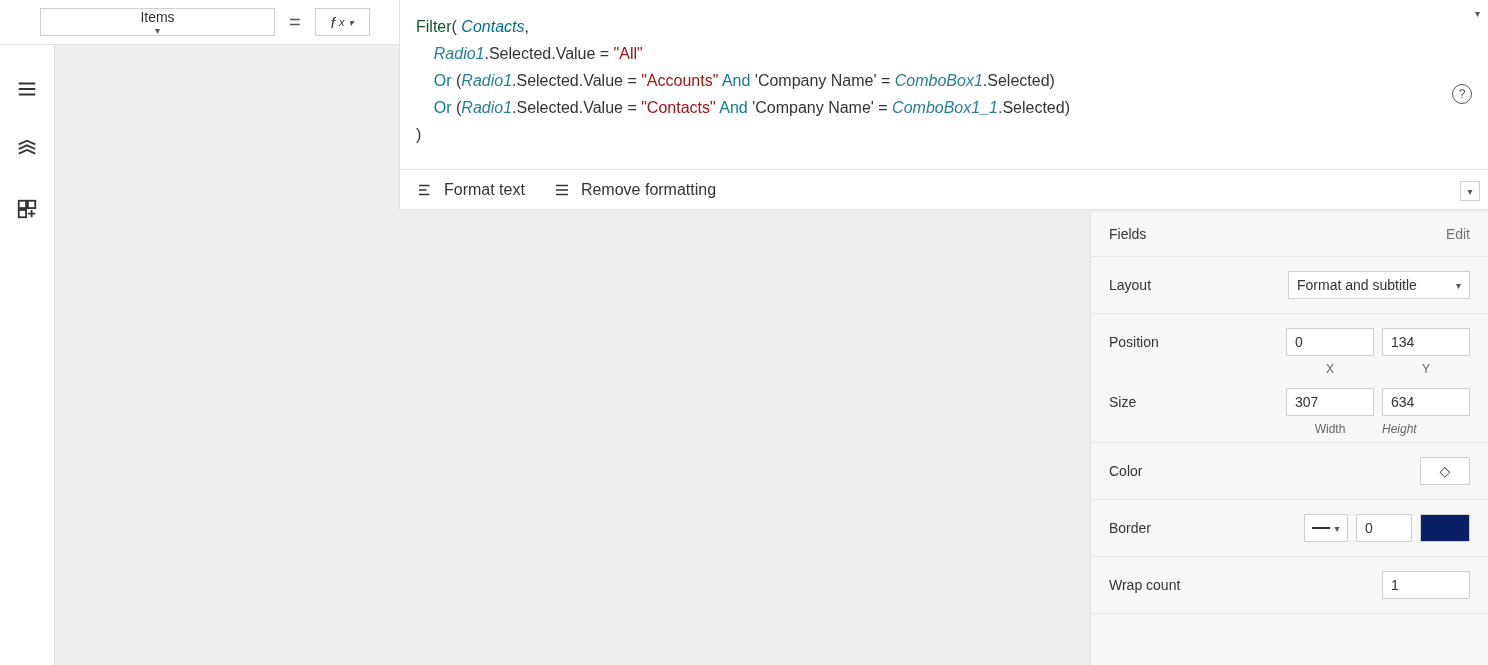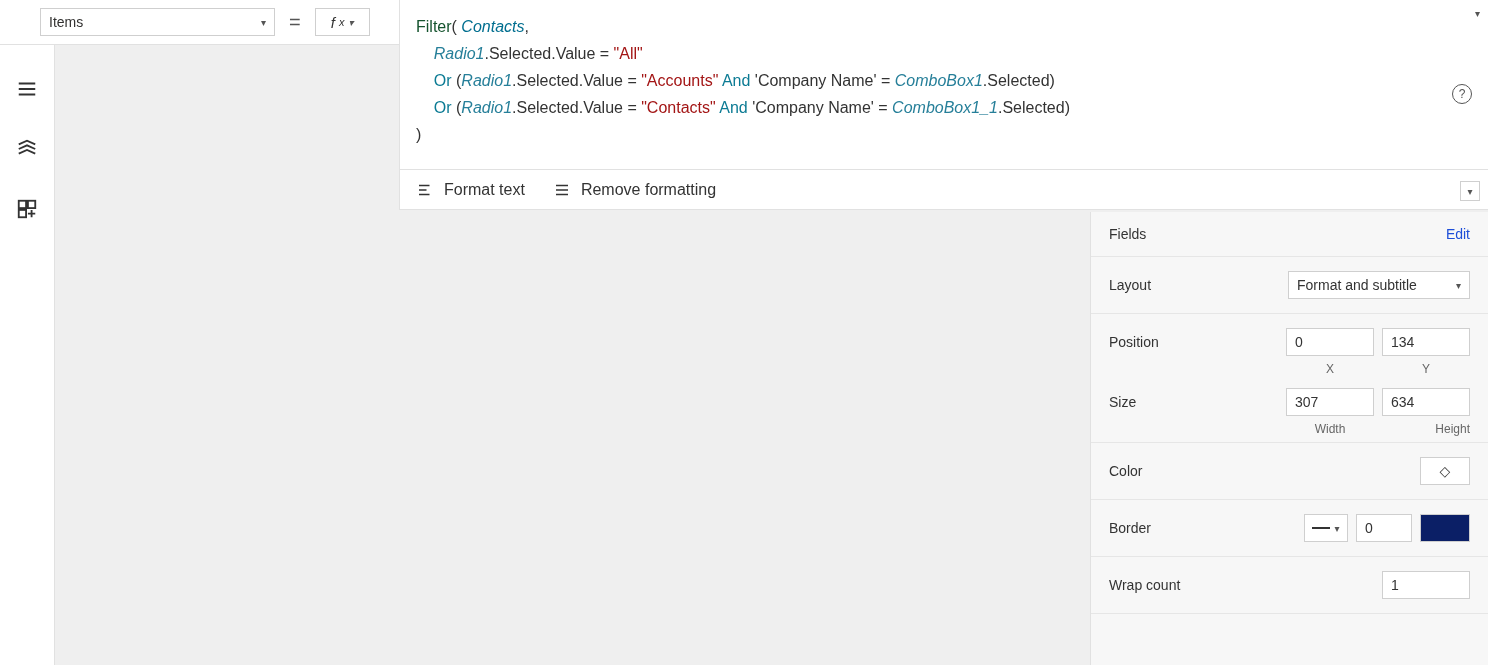--- a/index.html
+++ b/index.html
@@ -1,20 +1,20 @@
 <!DOCTYPE html>
 <html><head>
 <meta charset="utf-8">
 <style>
 * { box-sizing: border-box; margin: 0; padding: 0; font-family: "Segoe UI", Arial, sans-serif; }
 html, body { width: 1488px; height: 665px; overflow: hidden; background: #fff; }
 
 
 .topbar { position: absolute; left: 0; top: 0; width: 100%; height: 45px; display: flex; align-items: center; border-bottom: 1px solid #e1e1e1; z-index: 20; background: #fff; }
-.prop-dd { width: 235px; height: 28px; margin-left: 40px; border: 1px solid #cfcfcf; display: flex; align-items: center; justify-content: space-between; padding: 0 8px; font-size: 14px; color: #323130; background: #fff; }
+.prop-dd { width: 235px; height: 28px; margin-left: 40px; border: 1px solid #cfcfcf; display: flex; align-items: center; justify-content: space-between; padding: 0 8px; font-size: 14px; color: #323130; background: #fff; flex-direction: column; }
 .eq { margin: 0 14px; font-size: 20px; color: #555; }
 .fx { width: 55px; height: 28px; border: 1px solid #cfcfcf; display: flex; align-items: center; justify-content: center; font-size: 15px; font-style: italic; color: #333; gap: 4px; }
 .chev { font-size: 10px; color: #555; }
 
 
 .formula-panel { position: absolute; left: 399px; top: 0; right: 0; background: #fff; z-index: 30; border-left: 1px solid #e1e1e1; border-bottom: 1px solid #e1e1e1; padding-top: 10px;}
 .formula-code { font-family: Consolas, "Courier New", monospace; font-size: 16px; line-height: 25px; padding: 4px 16px 20px 16px; white-space: pre; color: #333; }
 .formula-code .fn { color: #14532d; }
 .formula-code .id { color: #006e8f; font-style: italic; }
 .formula-code .kw { color: #0c7b94; }
@@ -68,21 +68,21 @@
 .cust .c1 { font-size: 14px; color: #1a2c6b; }
 .cust .c2 { font-size: 13px; color: #333; margin-top: 4px; }
 
 
 .selbox .h { position: absolute; width: 14px; height: 14px; background: #fff; border: 1.5px solid #888; border-radius: 50%; }
 
 
 .rpanel { position: absolute; right: 0; top: 212px; width: 398px; bottom: 0; background: #f7f7f7; border-left: 1px solid #e1e1e1; z-index: 10; font-size: 14px; color: #333; }
 .rrow { border-bottom: 1px solid #e6e6e6; padding: 14px 18px; display: flex; align-items: center; }
 .rlbl { flex: 1; }
-.rlink { color: #1d4ed8; font-size: 14px; }
+.rlink { color: #737373; font-size: 14px; }
 .rsel { width: 182px; height: 28px; border: 1px solid #cfcfcf; background: #fff; display: flex; align-items: center; justify-content: space-between; padding: 0 8px; font-size: 14px; }
 .tog { width: 44px; height: 20px; background: #8a2da7; border-radius: 10px; display: flex; align-items: center; justify-content: flex-end; padding: 0 2px; }
 .tog .knob { width: 14px; height: 14px; background: #fff; border-radius: 50%; }
 .on-lbl { margin-right: 8px; }
 .numbox { width: 88px; height: 28px; border: 1px solid #cfcfcf; background: #fff; padding: 0 8px; display: flex; align-items: center; font-size: 14px; }
 .pair { display: flex; gap: 8px; }
 .sublbl { font-size: 12px; color: #666; }
 .swatch { width: 50px; height: 28px; border: 1px solid #cfcfcf; background: #fff; display: flex; align-items: center; justify-content: center; }
 .swatch .paint { font-size: 14px; }
 .swatch.navy { background: #0b1f66; }
@@ -316,21 +316,21 @@
     </div>
     <div style="display:flex; align-items:center; padding-top:6px;">
       <span class="rlbl">Size</span>
       <div class="pair">
         <div class="numbox">307</div>
         <div class="numbox">634</div>
       </div>
     </div>
     <div style="display:flex; justify-content:flex-end; gap:8px;">
       <div style="width:88px; text-align:center;" class="sublbl">Width</div>
-      <div style="width:88px; text-align:right;" class="sublbl">Height</div>
+      <div style="width:88px; text-align:left;font-style:italic;" class="sublbl">Height</div>
     </div>
   </div>
   <div class="rrow">
     <span class="rlbl">Color</span>
     <div class="swatch">
         <span class="paint">◇</span>
       </div>
   </div>
   <div class="rrow">
     <span class="rlbl">Border</span>

